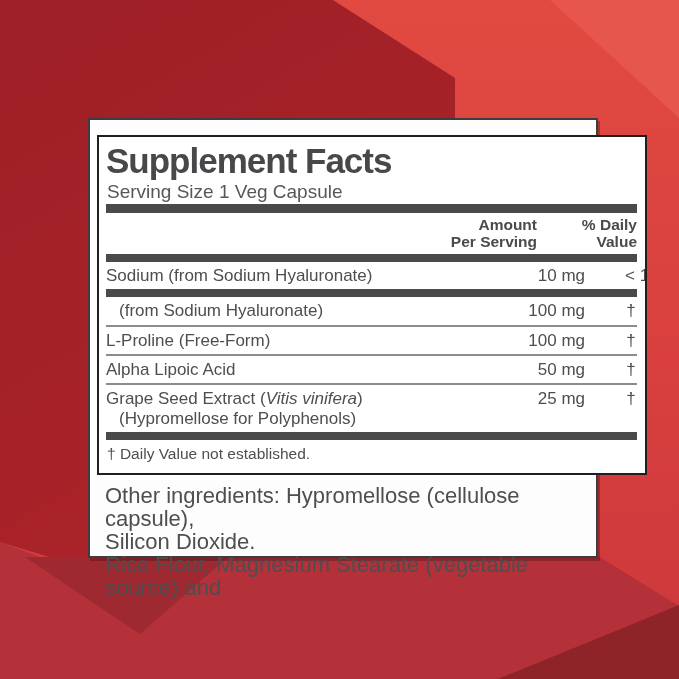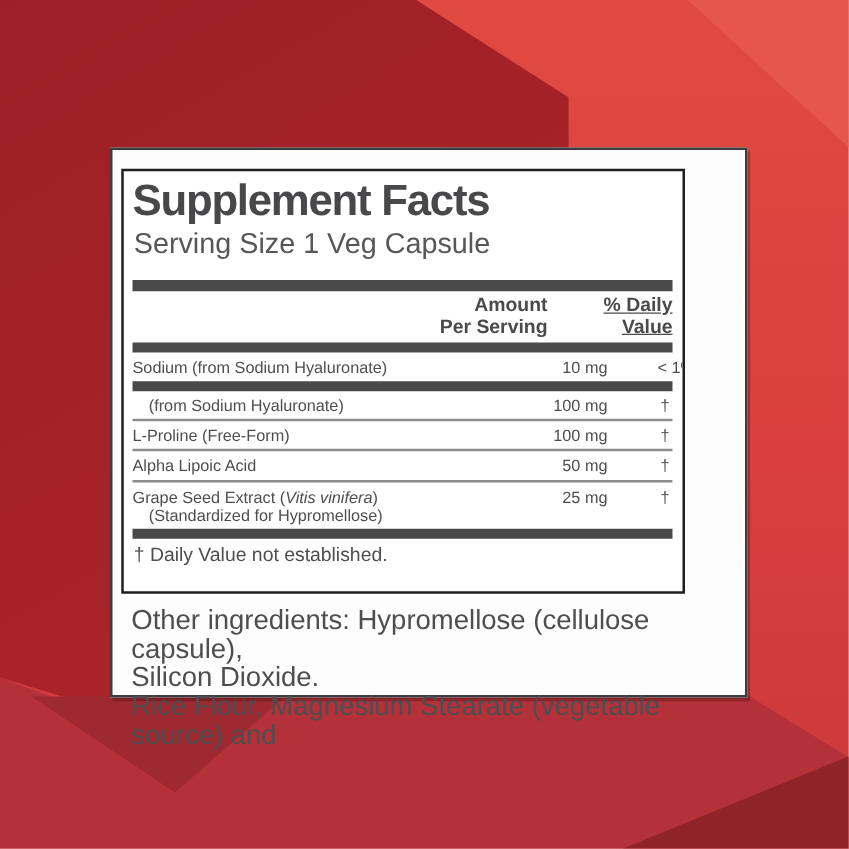--- a/index.html
+++ b/index.html
@@ -15,39 +15,39 @@
   .bg-band   { background:#b43139;
                clip-path:polygon(0 542px,80px 572px,230px 556px,598px 556px,679px 606px,679px 679px,0 679px); }
   .bg-v      { background:#9e2930; clip-path:polygon(25px 557px,228px 557px,140px 634px); }
   .bg-corner { background:#8e2428; clip-path:polygon(498px 679px,679px 605px,679px 679px); }
 
   
   .panel { position:absolute; left:88px; top:118px; width:510px; height:440px;
            background:#fdfdfd; border:2px solid #3d3d3f;
            box-shadow:2px 3px 0 rgba(70,15,15,.35); padding:15px 0 0 7px; }
 
-  .facts-box { width:451px; height:340px; border:2px solid #1f1f21;
+  .facts-box { width:550px; height:340px; border:2px solid #1f1f21;
                padding:6px 8px 0 7px; overflow:hidden; background:#fff; }
 
   .facts-title { font-size:35px; font-weight:bold; letter-spacing:-1px;
                  color:#48484b; line-height:1.02; }
-  .serving { font-size:23px; color:#57575a; margin:2px 0 16px 1px; }
+  .serving { font-size:19px; color:#57575a; margin:2px 0 1px 1px; }
 
   .bar  { background:#4a4a4a; height:9px; }
   .bar-thin { background:#4a4a4a; height:8px; }
   .rule { background:#8c8c8c; height:2px; }
 
   
   .hdr { display:flex; justify-content:flex-end; align-items:flex-end;
          padding:3px 0 4px 0;gap:8px; }
   .hdr .amt-h { text-align:right; font-weight:bold; font-size:15.5px; color:#4a4a4c; line-height:1.12; }
-  .hdr .pct-h { width:92px; text-align:right; font-weight:bold; font-size:15.5px; color:#4a4a4c; line-height:1.12;text-decoration:underline; }
+  .hdr .pct-h { width:92px; text-align:right; font-weight:bold; font-size:15.5px; color:#4a4a4c; line-height:1.12; }
 
   
-  .row { display:flex; align-items:flex-start; padding:4px 0 3px 0; font-size:13px; color:#4e4e50; }
+  .row { display:flex; align-items:flex-start; padding:4px 0 3px 0; font-size:17px; color:#4e4e50; }
   .row .name { flex:1; line-height:1.18; }
   .row .name .sub { padding-left:13px; line-height:1.18; }
   .row .amt  { width:88px; text-align:right; white-space:nowrap; }
   .row .pct  { width:52px; padding-left:40px; text-align:center; white-space:nowrap; }
   .it { font-style:italic; }
 
   .footnote { font-size:15.5px; color:#4e4e50; padding:5px 0 0 1px; }
 
   .other { margin:9px 0 0 8px; width:484px; font-size:22px; line-height:23px; color:#4e4e50; }
 </style>
@@ -114,21 +114,21 @@
       <div class="name"><span>Alpha Lipoic Acid</span></div>
       <div class="amt">50 mg</div>
       <div class="pct">†</div>
     </div>
 
     <div class="rule"></div>
 
     <div class="row">
       <div class="name">
         <span>Grape Seed Extract (</span><span class="it">Vitis vinifera</span><span>)</span>
-        <div class="sub">(Standardized for Hypromellose)</div>
+        <div class="sub">(Hypromellose for Polyphenols)</div>
       </div>
       <div class="amt">25 mg</div>
       <div class="pct">†</div>
     </div>
 
     <div class="bar-thin"></div>
 
     <div class="footnote">† Daily Value not established.</div>
   </div>
 

